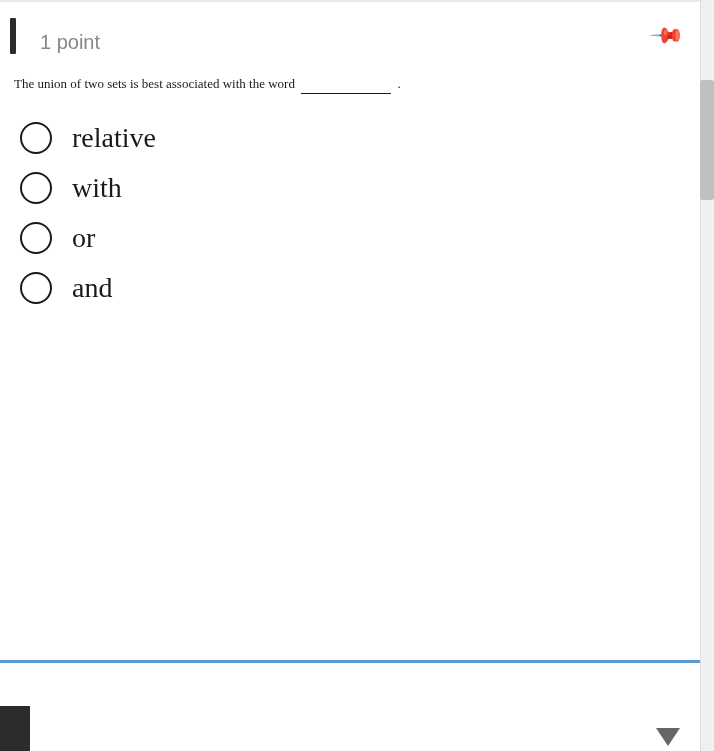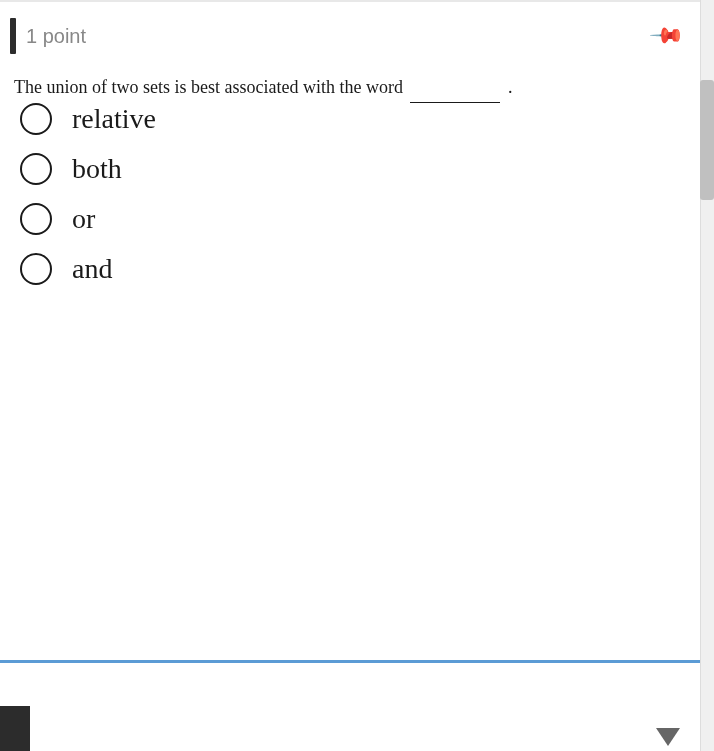--- a/index.html
+++ b/index.html
@@ -59,22 +59,22 @@
 
     .question-header {
       display: flex;
       align-items: center;
       justify-content: space-between;
       margin-bottom: 18px;
     }
 
     .point-badge {
       display: flex;
-      align-items: center;
-      gap: 10px;
+      align-items: flex-end;
+      gap: 24px;
     }
 
     .left-accent {
       width: 6px;
       height: 36px;
       background: #2c2c2c;
       border-radius: 1px;
     }
 
     .point-text {
@@ -85,23 +85,24 @@
     }
 
     .pin-icon {
       font-size: 22px;
       color: #666;
       transform: rotate(45deg);
       display: inline-block;
     }
 
     .question-text {
-      font-size: 18px;
+      font-size: 13px;
       line-height: 1.65;
       color: #1a1a1a;
+      margin-bottom: 28px;
       text-align: justify;
       padding-left: 4px;
     }
 
     .blank {
       display: inline-block;
       border-bottom: 1.5px solid #1a1a1a;
       width: 90px;
       vertical-align: bottom;
       margin: 0 3px;
@@ -189,21 +190,21 @@
       <span>.</span>
     </p>
 
     <ul class="options-list">
       <li class="option-item">
         <div class="radio-circle"></div>
         <span class="option-label">relative</span>
       </li>
       <li class="option-item">
         <div class="radio-circle"></div>
-        <span class="option-label">both</span>
+        <span class="option-label">with</span>
       </li>
       <li class="option-item">
         <div class="radio-circle"></div>
         <span class="option-label">or</span>
       </li>
       <li class="option-item">
         <div class="radio-circle"></div>
         <span class="option-label">and</span>
       </li>
     </ul>

